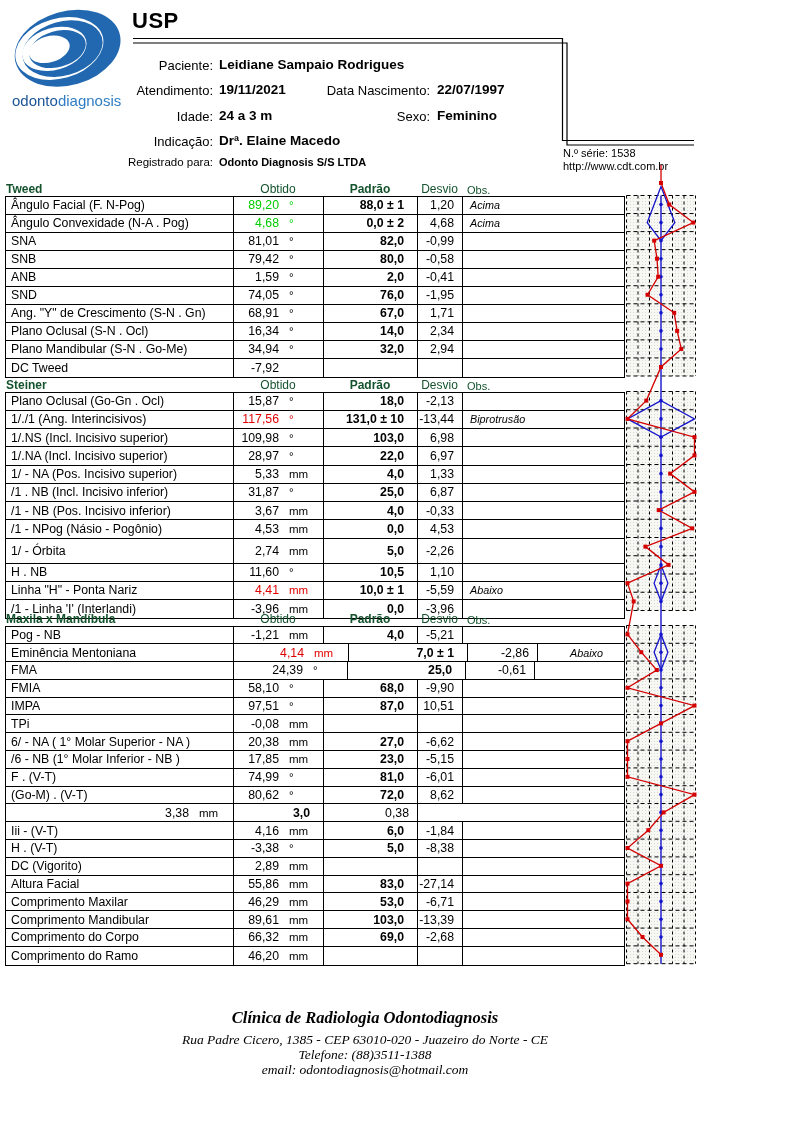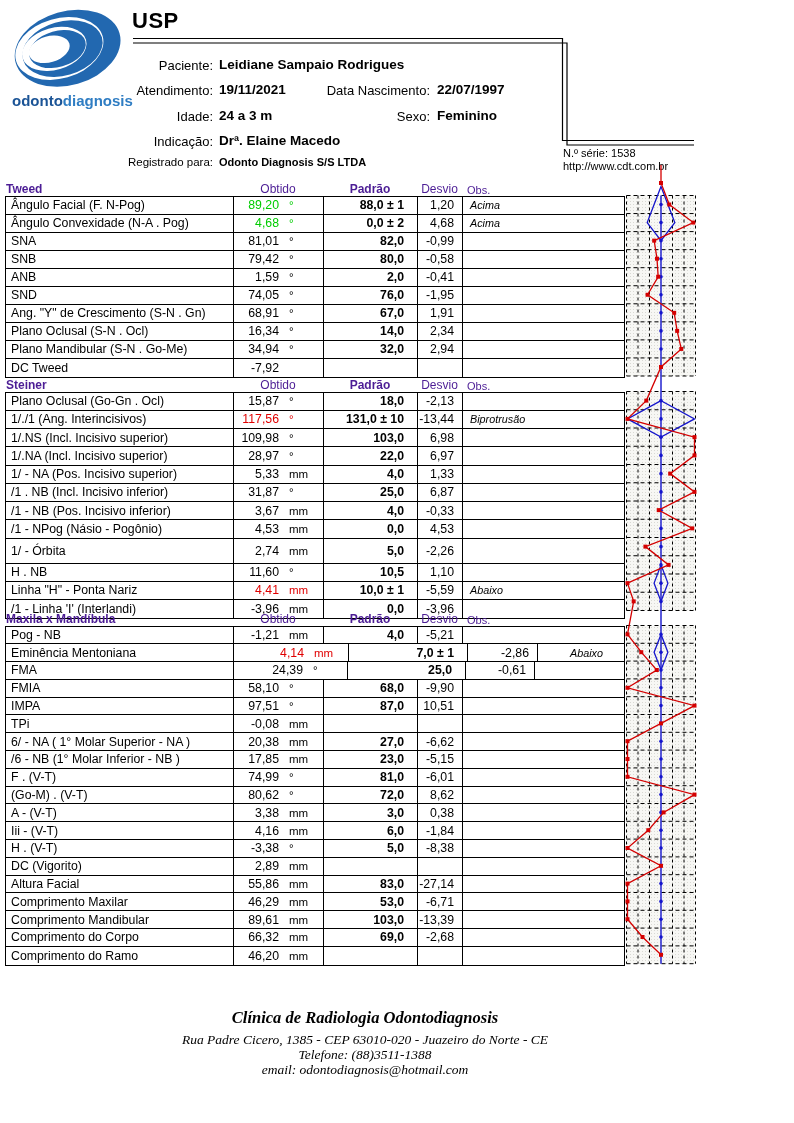--- a/index.html
+++ b/index.html
@@ -2,33 +2,33 @@
 <html><head>
 <meta charset="utf-8">
 <style>
   html,body{margin:0;padding:0;background:#fff;}
   .page{position:relative;width:794px;height:1123px;background:#fff;overflow:hidden;
         font-family:"Liberation Sans", sans-serif;color:#000;}
   .abs{position:absolute;}
   
   .title{left:132px;top:8px;font-size:22px;font-weight:bold;letter-spacing:.5px;}
   .logo-wrap{left:10px;top:6px;width:118px;height:104px;}
-  .logo-text{position:absolute;left:2px;top:86px;font-size:15px;font-weight:bold;white-space:nowrap;}
+  .logo-text{position:absolute;left:2px;top:86px;font-size:15px;font-weight:normal;white-space:nowrap;}
   .logo-text .p1{color:#1b5496;}
   .logo-text .p2{color:#2f7dc3;}
   .decor{left:0;top:0;width:794px;height:200px;pointer-events:none;}
   
   .plabel{font-size:13px;text-align:right;white-space:nowrap;}
   .pvalue{font-size:13.5px;font-weight:bold;white-space:nowrap;}
   .small{font-size:11px;font-weight:bold;}
   .serial{font-size:11px;white-space:nowrap;}
   
   .section{position:absolute;left:5px;width:620px;}
   .sec-header{display:grid;grid-template-columns:228px 90px 94px 45px 1fr;height:14px;
-              font-size:12px;color:#4c1d95;align-items:end;}
+              font-size:12px;color:#14532d;align-items:end;}
   .sec-header .t{font-weight:bold;padding-left:1px;}
   .sec-header .c{text-align:center;}
   .sec-header .b{font-weight:bold;}
   .sec-header .o{font-size:11px;padding-left:5px;}
   .sec-table{border:1px solid #000;}
   .row{display:grid;grid-template-columns:228px 90px 94px 45px 1fr;border-bottom:1px solid #000;box-sizing:border-box;}
   .row:last-child{border-bottom:none;}
   .cell{border-right:1px solid #000;display:flex;align-items:center;font-size:12.3px;
         overflow:hidden;white-space:nowrap;box-sizing:border-box;}
   .cell:last-child{border-right:none;}
@@ -169,21 +169,21 @@
             <div class="cell cdesv">-1,95</div>
             <div class="cell cobs"></div>
           </div>
           <div class="row" style="height: 18.05px;">
             <div class="cell cname">Ang. "Y" de Crescimento (S-N . Gn)</div>
             <div class="cell cobt">
               <span class="v">68,91</span>
               <span class="u">°</span>
             </div>
             <div class="cell cpad">67,0</div>
-            <div class="cell cdesv">1,91</div>
+            <div class="cell cdesv">1,71</div>
             <div class="cell cobs"></div>
           </div>
           <div class="row" style="height: 18.05px;">
             <div class="cell cname">Plano Oclusal (S-N . Ocl)</div>
             <div class="cell cobt">
               <span class="v">16,34</span>
               <span class="u">°</span>
             </div>
             <div class="cell cpad">14,0</div>
             <div class="cell cdesv">2,34</div>
@@ -445,21 +445,20 @@
             <div class="cell cname">(Go-M) . (V-T)</div>
             <div class="cell cobt">
               <span class="v">80,62</span>
               <span class="u">°</span>
             </div>
             <div class="cell cpad">72,0</div>
             <div class="cell cdesv">8,62</div>
             <div class="cell cobs"></div>
           </div>
           <div class="row" style="height: 17.8px;">
-            <div class="cell cname">A - (V-T)</div>
             <div class="cell cobt">
               <span class="v">3,38</span>
               <span class="u">mm</span>
             </div>
             <div class="cell cpad">3,0</div>
             <div class="cell cdesv">0,38</div>
             <div class="cell cobs"></div>
           </div>
           <div class="row" style="height: 17.8px;">
             <div class="cell cname">Iii - (V-T)</div>

